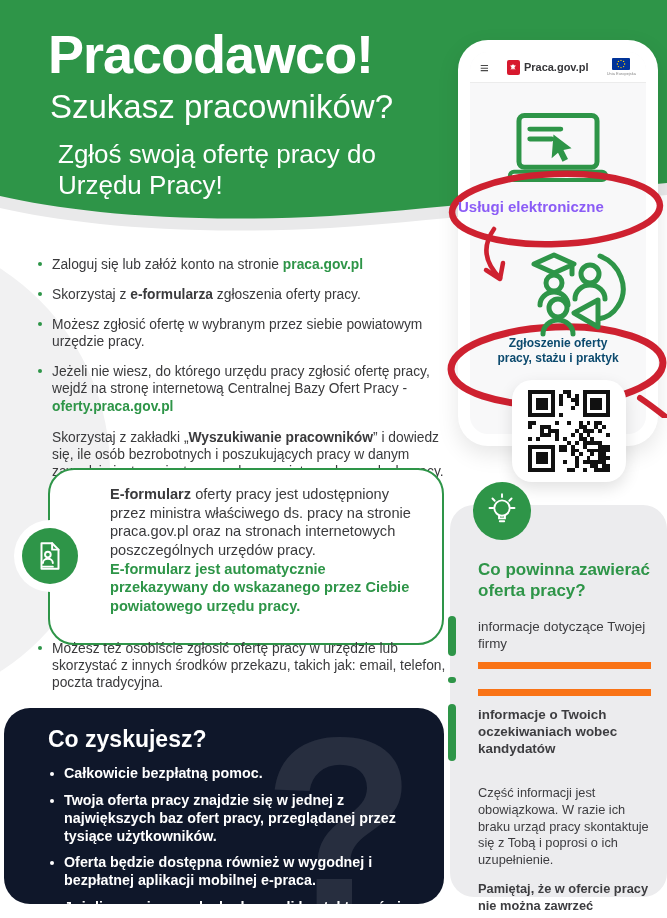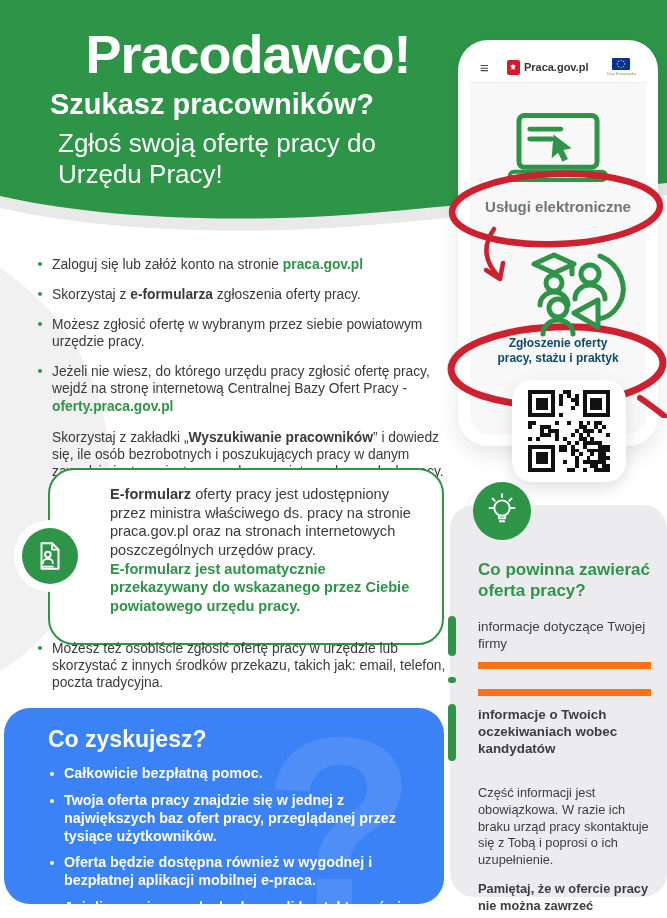--- a/index.html
+++ b/index.html
@@ -12,22 +12,22 @@
   
   .blob{position:absolute;left:-370px;top:230px;width:480px;height:480px;border-radius:50%;background:#f1f1f2;z-index:0;}
   .header-wave{position:absolute;left:0;top:0;z-index:1;}
   .right-panel{
     position:absolute;left:450px;top:505px;width:217px;height:392px;
     background:#ececee;border-radius:24px;z-index:1;
     box-sizing:border-box;padding:54px 16px 0 28px;
   }
   
   .hgroup{position:absolute;left:48px;top:26px;z-index:2;color:#fff;width:400px;}
-  .hgroup h1{margin:0;font-size:54px;font-weight:700;letter-spacing:-1px;line-height:1.05;text-align:center;}
-  .hgroup h2{margin:6px 0 7px 2px;font-size:29px;font-weight:700;line-height:1.1;}
+  .hgroup h1{margin:0;font-size:54px;font-weight:700;letter-spacing:-1px;line-height:1.05;}
+  .hgroup h2{margin:6px 0 14px 2px;font-size:33px;font-weight:400;line-height:1.1;}
   .hgroup .tagline{margin:5px 0 0 10px;font-size:26px;font-weight:400;line-height:1.2;width:330px;}
   
   .steps{position:absolute;left:34px;top:256px;width:414px;z-index:2;font-size:13.8px;line-height:1.24;}
   .step{position:relative;padding-left:18px;margin-bottom:13px;}
   .step::before{content:"";position:absolute;left:4px;top:6px;width:4px;height:4px;border-radius:50%;background:#2e9548;}
   .nobullet{padding-left:18px;margin-top:14px;}
   .glink{color:#2e9548;font-weight:700;text-decoration:none;}
   .b{font-weight:700;}
   
   .ebox{
@@ -38,21 +38,21 @@
   }
   .ebox .greenb{color:#2e9548;font-weight:700;}
   .ebox-icon{
     position:absolute;left:-28px;top:50%;margin-top:-28px;width:56px;height:56px;border-radius:50%;
     background:#2e9548;box-shadow:0 0 0 8px #ffffff;display:flex;align-items:center;justify-content:center;
   }
   .step6{position:absolute;left:34px;top:640px;width:414px;z-index:2;font-size:13.8px;line-height:1.24;}
   
   .gains{
     position:absolute;left:4px;top:708px;width:440px;height:196px;z-index:2;
-    background:#3b82f6;border-radius:26px;color:#fff;overflow:hidden;
+    background:#0f172a;border-radius:26px;color:#fff;overflow:hidden;
     box-sizing:border-box;padding:18px 26px 0 44px;
   }
   .gains h3{margin:0 0 12px 0;font-size:23px;font-weight:700;}
   .gains .gitem{position:relative;padding-left:16px;margin-bottom:9px;font-size:14.3px;font-weight:700;line-height:1.25;}
   .gains .gitem::before{content:"";position:absolute;left:2px;top:7px;width:4px;height:4px;border-radius:50%;background:#fff;}
   .gains .qmark{position:absolute;right:28px;top:-26px;font-size:250px;font-weight:700;color:rgba(255,255,255,0.10);z-index:0;pointer-events:none;}
   .gains .gitems{position:relative;z-index:1;}
   
   .tablet{
     position:absolute;left:458px;top:40px;width:200px;height:406px;z-index:3;
@@ -61,21 +61,21 @@
   .screen{position:absolute;left:12px;top:12px;right:12px;bottom:12px;background:#f8f8f9;border-radius:18px;overflow:hidden;}
   .screen-bar{height:30px;background:#fff;border-bottom:1px solid #ececec;display:flex;align-items:center;justify-content:space-between;padding:0 10px;}
   .menu-ic{font-size:15px;color:#4a4a4a;line-height:1;}
   .brand{display:flex;align-items:center;gap:4px;font-size:11px;font-weight:700;color:#37373a;}
   .eagle-box{width:13px;height:15px;background:#d7192e;border-radius:2px;display:flex;align-items:center;justify-content:center;}
   .euflag{display:flex;flex-direction:column;align-items:center;}
   .euflag .cap{font-size:4px;color:#8a8a8a;margin-top:1px;}
   .laptop{position:absolute;left:50%;top:58px;transform:translateX(-50%);}
   
   .ell1{position:absolute;left:444px;top:166px;z-index:4;}
-  .badge1{position:absolute;left:458px;top:198px;width:200px;z-index:5;text-align:center;font-size:15px;font-weight:700;color:#737373;}
+  .badge1{position:absolute;left:458px;top:198px;width:200px;z-index:5;text-align:left;font-size:15px;font-weight:700;color:#8b5cf6;}
   .redarrow{position:absolute;left:478px;top:226px;z-index:5;}
   .people{position:absolute;left:512px;top:244px;z-index:5;}
   .ell2{position:absolute;left:444px;top:318px;z-index:4;}
   .badge2{position:absolute;left:452px;top:336px;width:212px;z-index:5;text-align:center;font-size:12px;font-weight:700;color:#0c4a6e;line-height:1.25;}
   .qrcard{
     position:absolute;left:512px;top:380px;width:114px;height:102px;z-index:6;
     background:#fff;border-radius:20px;box-shadow:0 6px 16px rgba(0,0,0,0.12);
     display:flex;align-items:center;justify-content:center;
   }
   .bulb{

